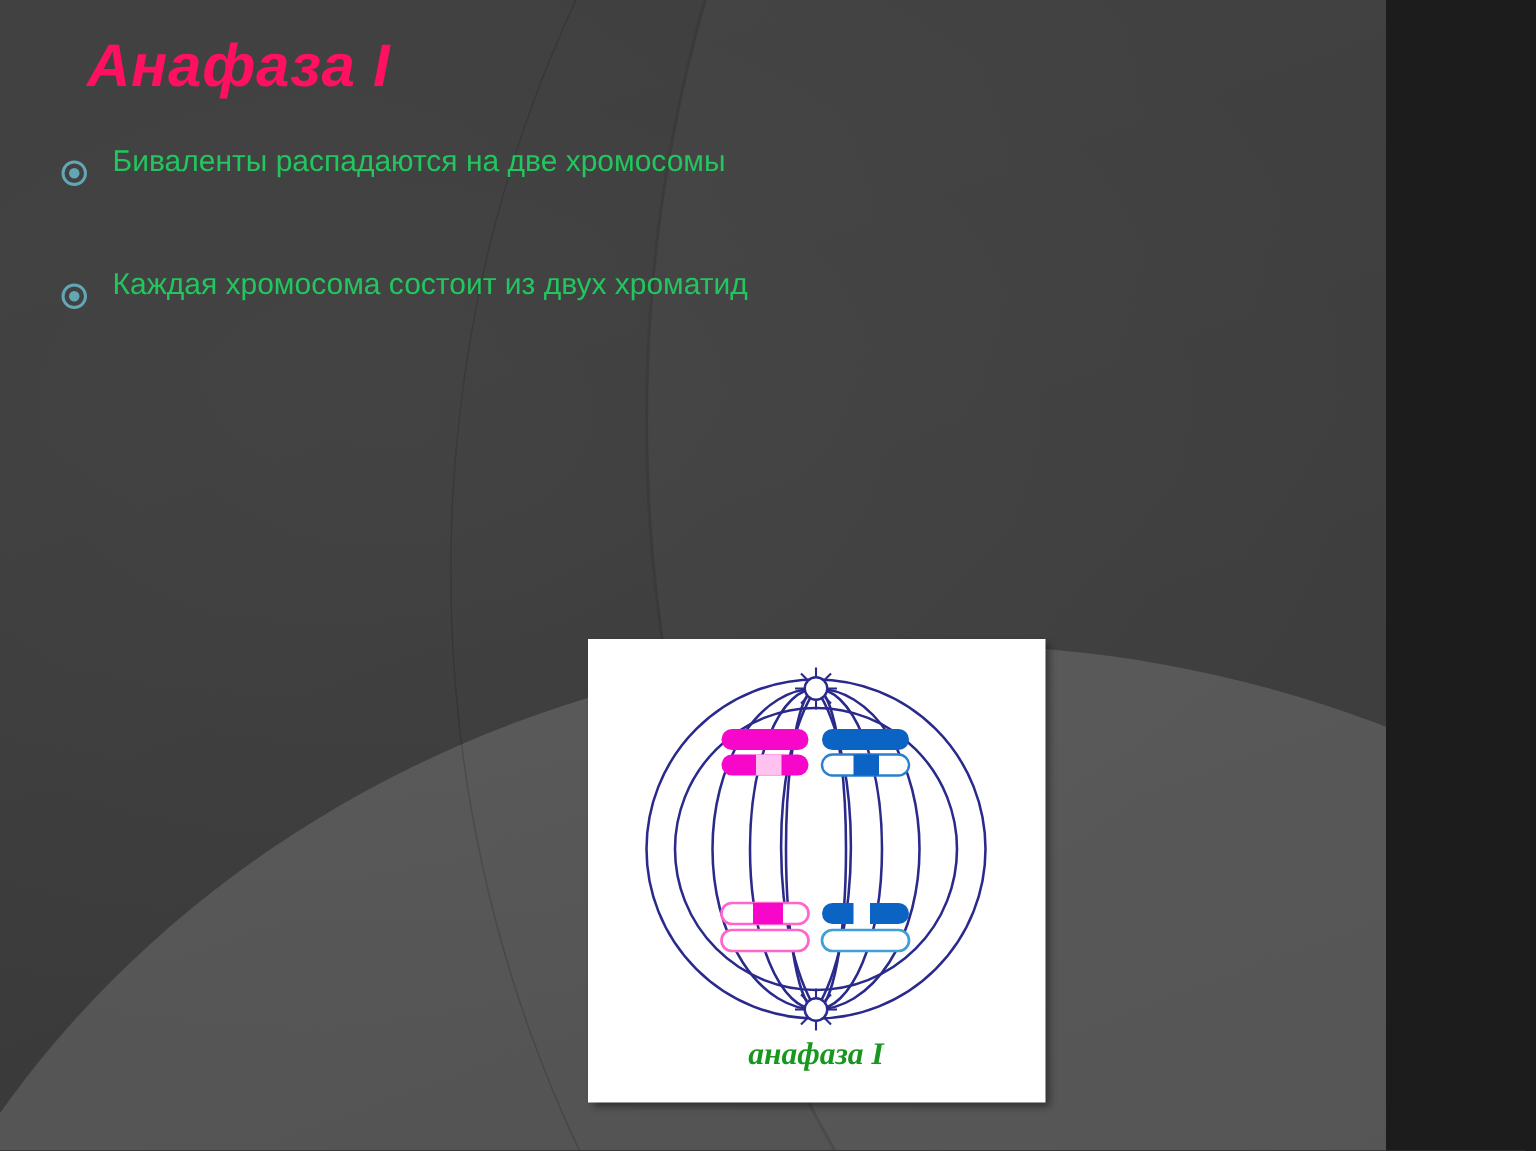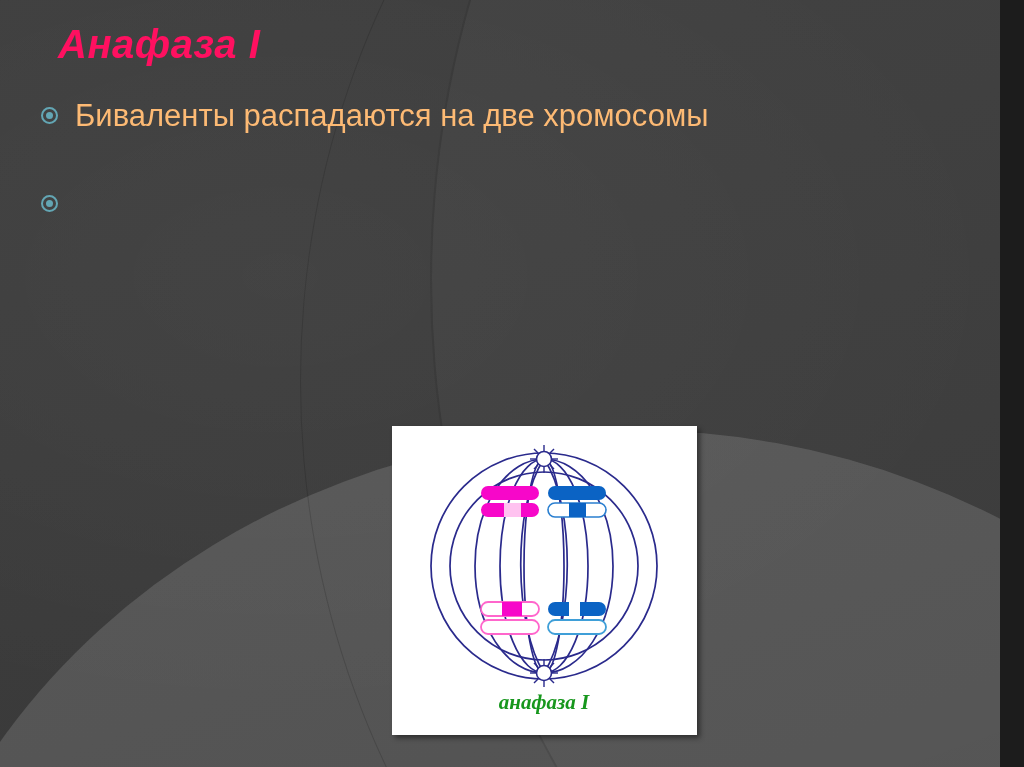--- a/index.html
+++ b/index.html
@@ -7,21 +7,21 @@
     margin: 0;
     padding: 0;
     background: #1c1c1c;
   }
   body {
     font-family: "Liberation Sans", sans-serif;
   }
 
   #slide {
     position: relative;
-    width: 1000px;
+    width: 924px;
     height: 767px;
     overflow: hidden;
     background: #3b3b3b;
   }
 
   
   .bg-layer {
     position: absolute;
     inset: 0;
     pointer-events: none;
@@ -120,22 +120,22 @@
   .bullet-icon .dot {
     position: absolute;
     left: 8px;
     top: 8px;
     width: 7px;
     height: 7px;
     border-radius: 50%;
     background: #63a6b4;
   }
   .bullet-text {
-    color: #fdba74;
-    font-size: 31px;
+    color: #22c55e;
+    font-size: 20px;
     line-height: 1.29;
     font-weight: normal;
     max-width: 900px;
   }
 
   
   #picture-card {
     position: absolute;
     left: 392px;
     top: 426px;
@@ -181,20 +181,21 @@
       </span>
       <span class="bullet-text">Биваленты распадаются на две хромосомы</span>
     </div>
 
 
     <div class="bullet-row">
       <span class="bullet-icon">
         <span class="ring"></span>
           <span class="dot"></span>
       </span>
+      <span class="bullet-text">Каждая хромосома состоит из двух хроматид</span>
     </div>
 
   </div>
 
   <div id="picture-card">
     <svg viewBox="0 0 305 309" xmlns="http://www.w3.org/2000/svg">
 
       <g fill="none" stroke="#2a2a8c" stroke-width="1.7">
 
         <circle cx="152" cy="140" r="113"></circle>

